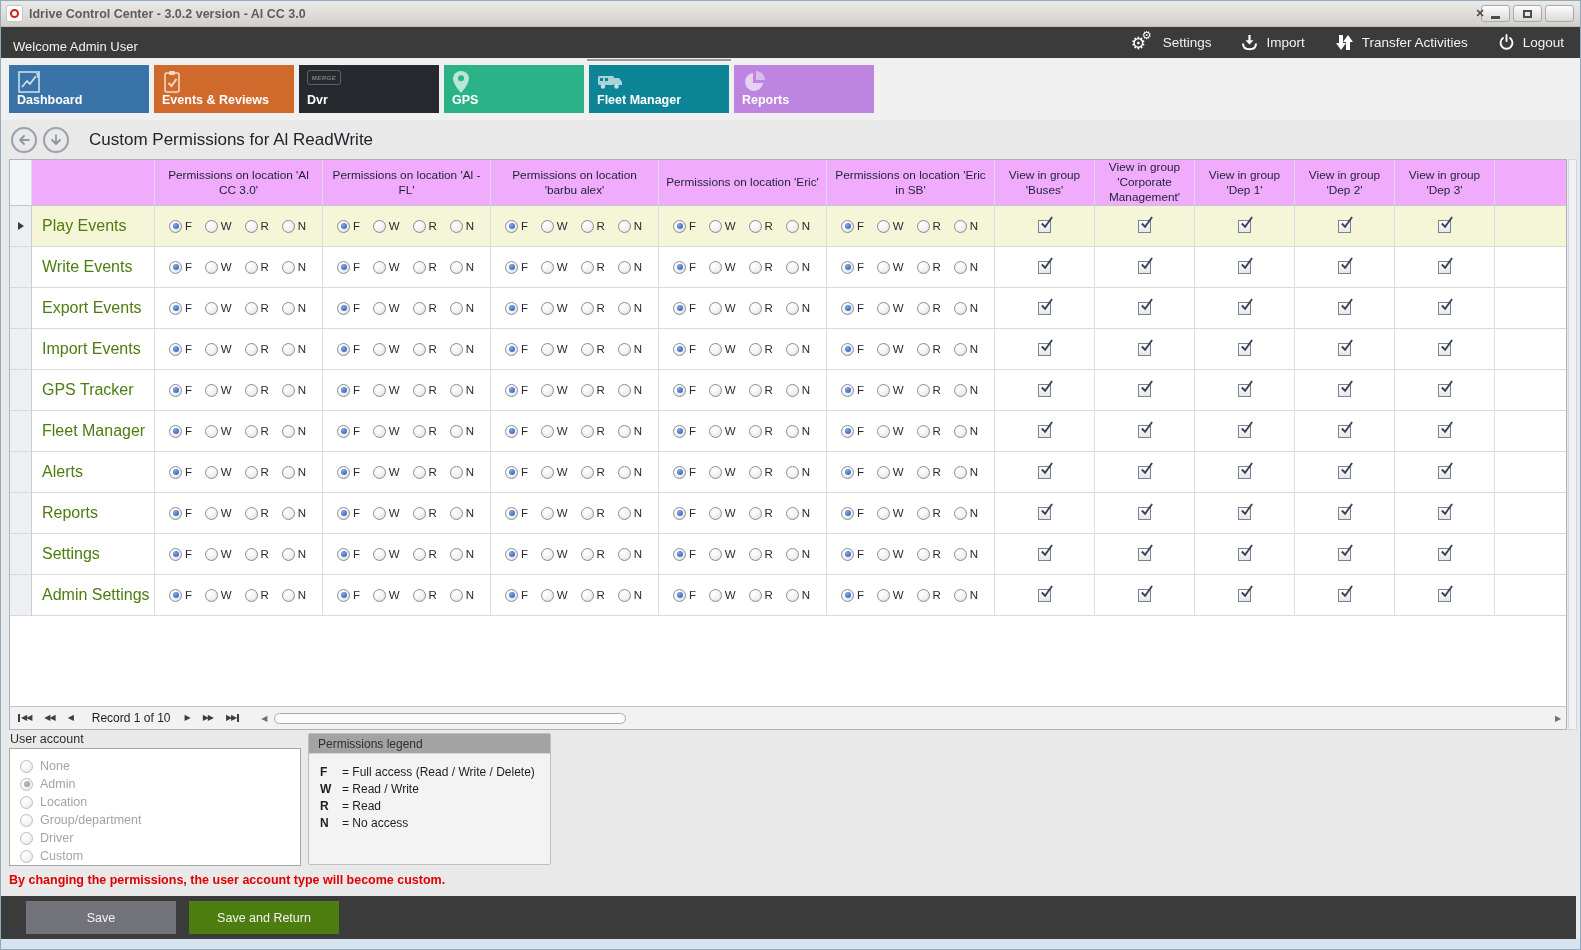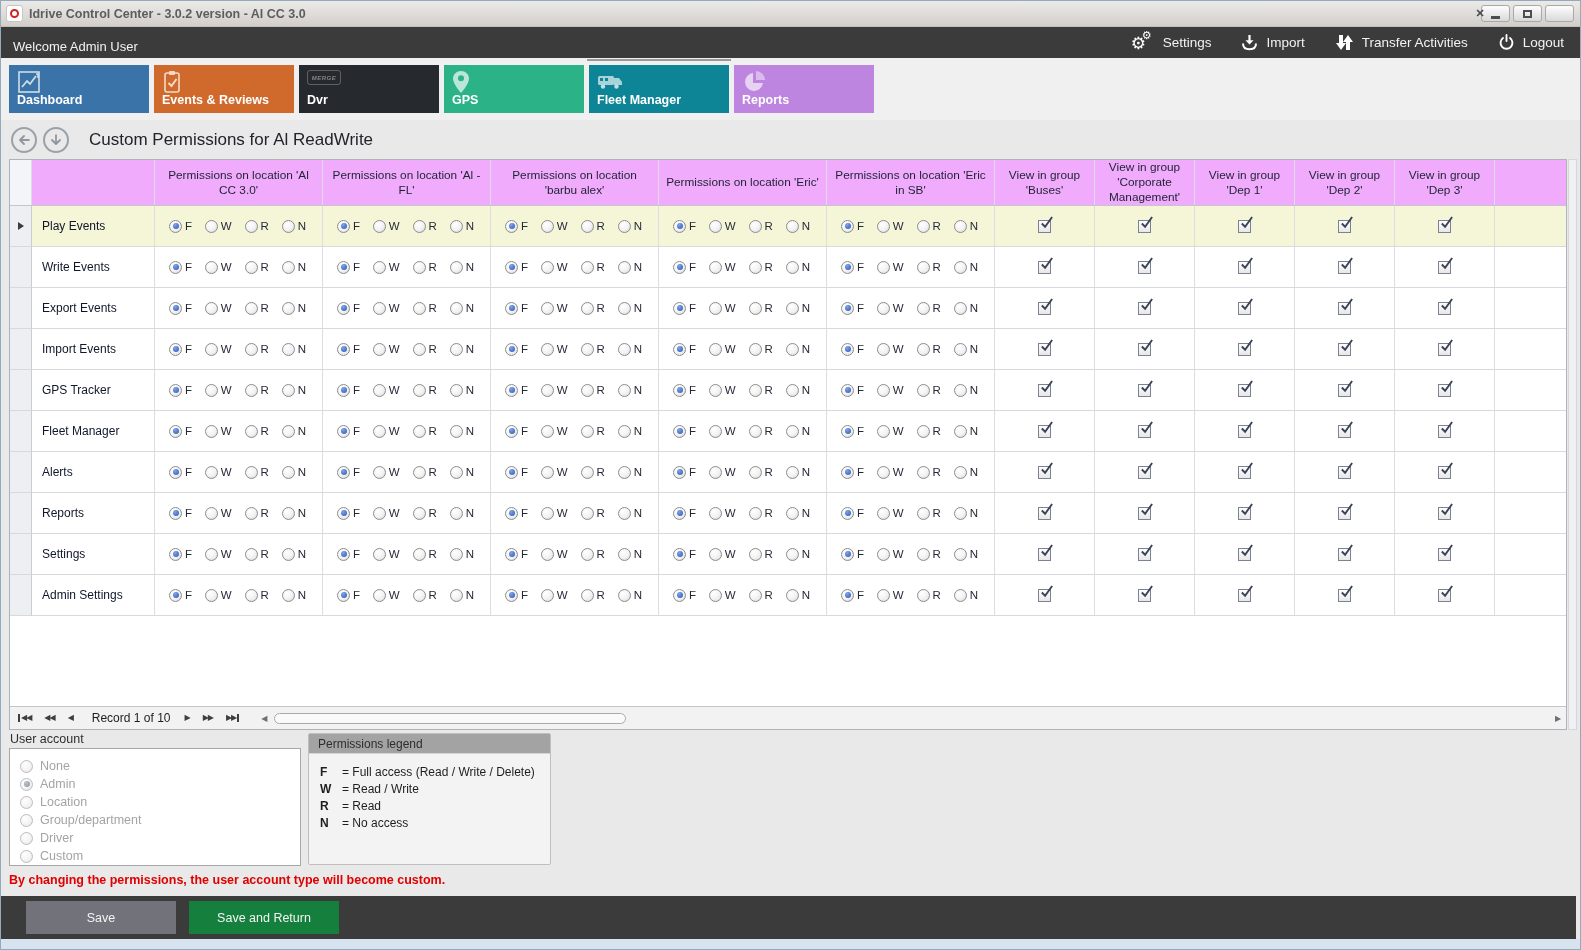--- a/index.html
+++ b/index.html
@@ -55,21 +55,21 @@
   .ghead{display:flex;height:46px;background:#f0abfc;border-bottom:1px solid #c3c7cd;flex:none;}
   .gbody{flex:none;}
   .grow{display:flex;height:41px;background:#fff;}
   .grow.rsel .cn,.grow.rsel .cl,.grow.rsel .cg,.grow.rsel .cf{background:#f5f5d7;}
   .gc{border-right:1px solid #dcdee2;height:100%;}
   .grow .gc{border-bottom:1px solid #d7dadd;}
   .ci{width:22px;flex:none;background:#edeff3;display:flex;align-items:center;justify-content:center;}
   .grow .ci{border-right:1px solid #c9cdd3;}
   .hc.ci{background:#f4f5f8;}
   .cn{width:123px;flex:none;display:flex;align-items:center;padding-left:10px;
-    font-size:12px;color:#0f172a;}
+    font-size:16px;color:#4d7c0f;}
   .cl{width:168px;flex:none;}
   .cg{width:100px;flex:none;}
   .cf{flex:1;border-right:none;}
   .hc{display:flex;align-items:center;justify-content:center;text-align:center;
     font-size:11.8px;color:#1d2233;padding:2px 7px;line-height:1.25;}
   .gfiller{flex:1;background:#fff;}
   .rarrow{width:0;height:0;border-left:6px solid #3c3c3c;border-top:4px solid transparent;
     border-bottom:4px solid transparent;}
   .rads{display:flex;align-items:center;justify-content:space-between;padding:0 16px 0 14px;}
   .ritem{display:flex;align-items:center;gap:3px;}
@@ -112,21 +112,21 @@
     align-items:center;padding-left:9px;font-size:12px;color:#2e2e2e;}
   .legbody{padding:9px 0 0 11px;}
   .legrow{display:flex;height:17px;align-items:center;font-size:12px;color:#1e1e1e;}
   .legkey{width:22px;font-weight:bold;}
   .warning{position:absolute;left:8px;top:753px;font-size:12.5px;font-weight:bold;color:#e00000;}
   .footer{position:absolute;left:0;top:776px;right:4px;height:43px;background:#3b3b3b;
     display:flex;align-items:center;gap:13px;padding-left:25px;}
   .fbtn{width:150px;height:33px;border:none;color:#f4f4f4;font-size:12.5px;
     font-family:"Liberation Sans",sans-serif;}
   .fbtn.save{background:#72727a;}
-  .fbtn.saveret{background:#15803d;}
+  .fbtn.saveret{background:#4d7c0f;}
   .bottomstrip{position:absolute;left:0;top:819px;right:0;bottom:0;background:#d7e3ee;}
 </style>
 </head>
 <body>
 
 <div id="window">
 
   <div class="titlebar">
     <span class="appicon">
         <i></i>

